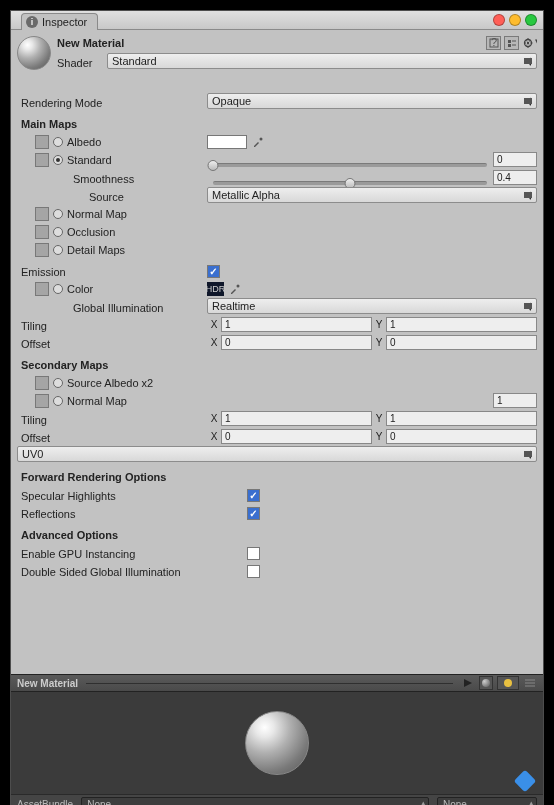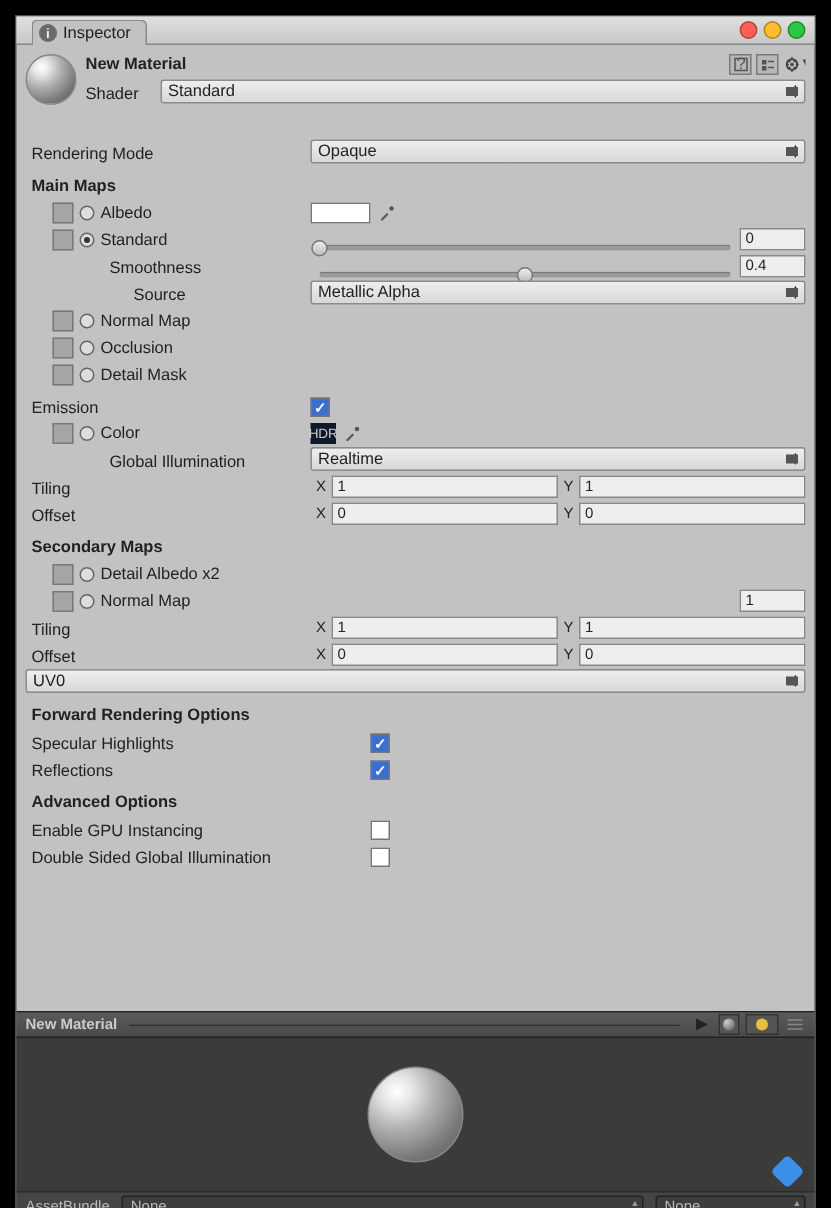--- a/index.html
+++ b/index.html
@@ -174,21 +174,21 @@
         <div class="label i1" style="display:flex;align-items:center">
           <div class="tbox"></div>
           <div class="radio"></div>
           <span>Occlusion</span>
         </div>
       </div>
     <div class="row">
         <div class="label i1" style="display:flex;align-items:center">
           <div class="tbox"></div>
           <div class="radio"></div>
-          <span>Detail Mask</span>
+          <span>Detail Maps</span>
         </div>
       </div>
 
     <div class="row" style="margin-top:4px">
       <div class="label">Emission</div>
       <div class="chk on"></div>
     </div>
     <div class="row">
       <div class="label i1" style="display:flex;align-items:center">
           <div class="tbox"></div>
@@ -228,21 +228,21 @@
           <span>Y</span>
           <div class="numbox w">0</div>
         </div>
     </div>
 
     <div class="section">Secondary Maps</div>
     <div class="row">
         <div class="label i1" style="display:flex;align-items:center">
           <div class="tbox"></div>
           <div class="radio"></div>
-          <span>Detail Albedo x2</span>
+          <span>Source Albedo x2</span>
         </div>
       </div>
     <div class="row">
       <div class="label i1" style="display:flex;align-items:center">
           <div class="tbox"></div>
           <div class="radio"></div>
           <span>Normal Map</span>
         </div>
       <div style="flex:1"></div>
       <div class="numbox">1</div>

